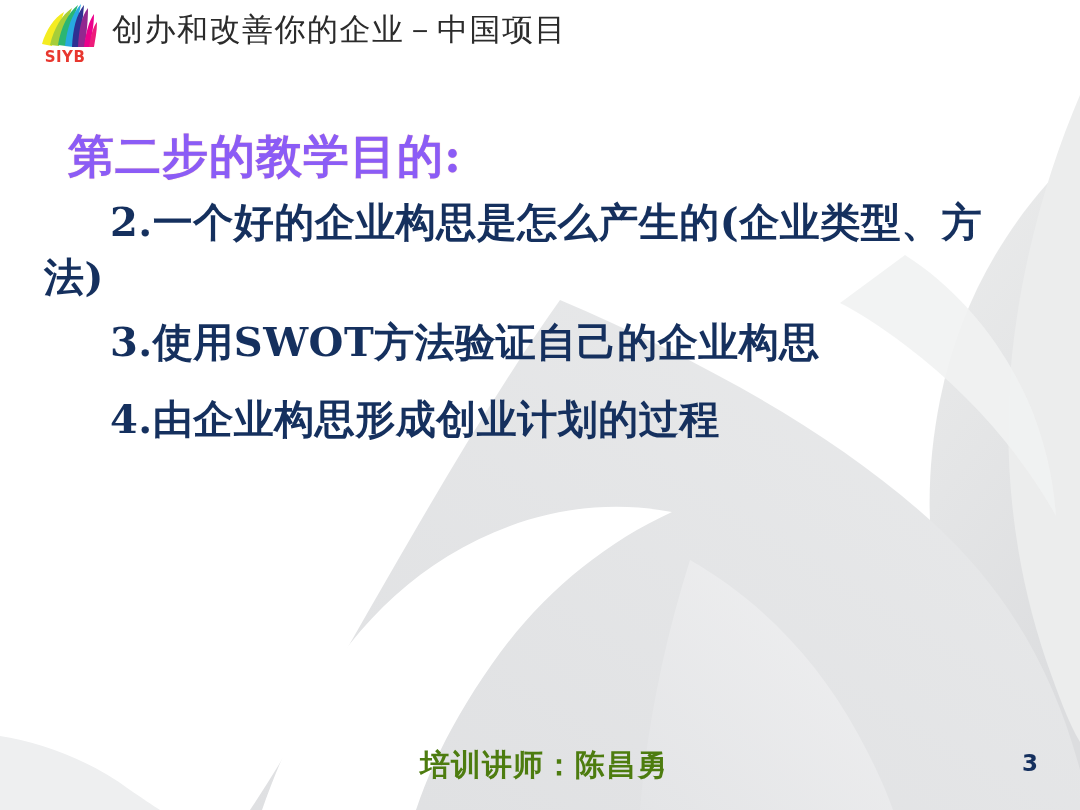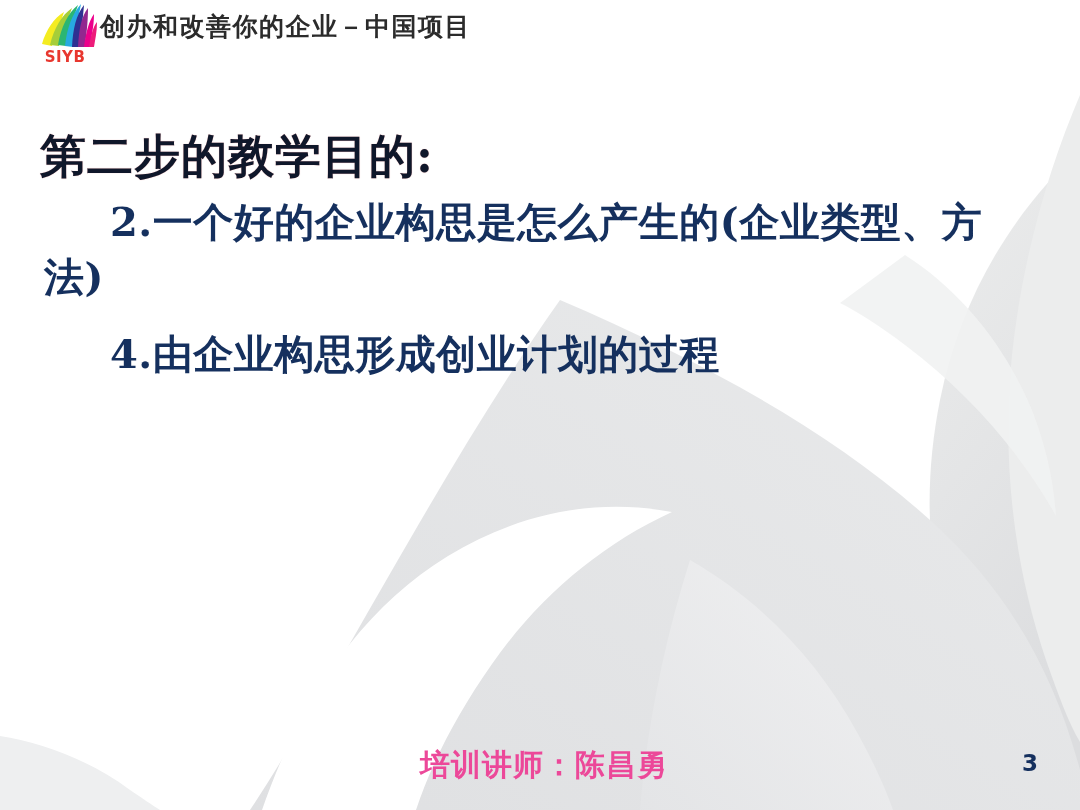--- a/index.html
+++ b/index.html
@@ -40,44 +40,45 @@
   }
   #logo {
     position: relative;
     width: 68px;
     height: 66px;
     margin-left: 24px;
     flex: 0 0 auto;
   }
   #logo svg { display: block; }
   #header-title {
+    margin-left: 12px;
     font-family: "DejaVu Sans", "Liberation Sans", sans-serif;
-    font-size: 25px;
-    font-weight: bold;
+    font-size: 31px;
+    font-weight: normal;
     letter-spacing: 1.5px;
     color: #2b2b2b;
     white-space: nowrap;
     line-height: 1;
     padding-top: 14px;
   }
 
   
   #content {
     position: absolute;
     left: 0;
     top: 128px;
     width: 1080px;
     z-index: 2;
   }
   #slide-title {
-    margin: 0 0 6px 40px;
+    margin: 0 0 6px 68px;
     font-family: "DejaVu Serif", "Liberation Serif", serif;
     font-size: 46px;
     font-weight: bold;
-    color: #0f172a;
+    color: #8b5cf6;
     letter-spacing: 1px;
     line-height: 1.25;
     text-shadow: 0 0 1px rgba(224,27,19,0.35);
   }
   .bullet {
     margin: 0 0 2px 0;
     padding: 0 58px 0 44px;
     font-family: "DejaVu Serif", "Liberation Serif", serif;
     font-size: 40px;
     font-weight: bold;
@@ -99,21 +100,21 @@
     height: 86px;
     z-index: 3;
   }
   #presenter {
     position: absolute;
     left: 420px;
     top: 26px;
     font-family: "DejaVu Serif", "Liberation Serif", serif;
     font-size: 30px;
     font-weight: bold;
-    color: #ec4899;
+    color: #4d7c0f;
     letter-spacing: 1px;
     line-height: 1;
     white-space: nowrap;
   }
   #page-number {
     position: absolute;
     right: 42px;
     top: 28px;
     font-family: "DejaVu Sans", "Liberation Sans", sans-serif;
     font-size: 23px;
@@ -181,20 +182,21 @@
     <div id="header-title">创办和改善你的企业－中国项目</div>
   </div>
 
   <div id="content">
 
     <h1 id="slide-title">第二步的教学目的:</h1>
 
 
     <p class="bullet b2">2.一个好的企业构思是怎么产生的(企业类型、方法)</p>
 
+    <p class="bullet b3">3.使用SWOT方法验证自己的企业构思</p>
 
     <p class="bullet b4">4.由企业构思形成创业计划的过程</p>
   </div>
 
   <div id="footer">
     <div id="presenter">培训讲师：陈昌勇</div>
     <div id="page-number">3</div>
   </div>
 
 </div>

